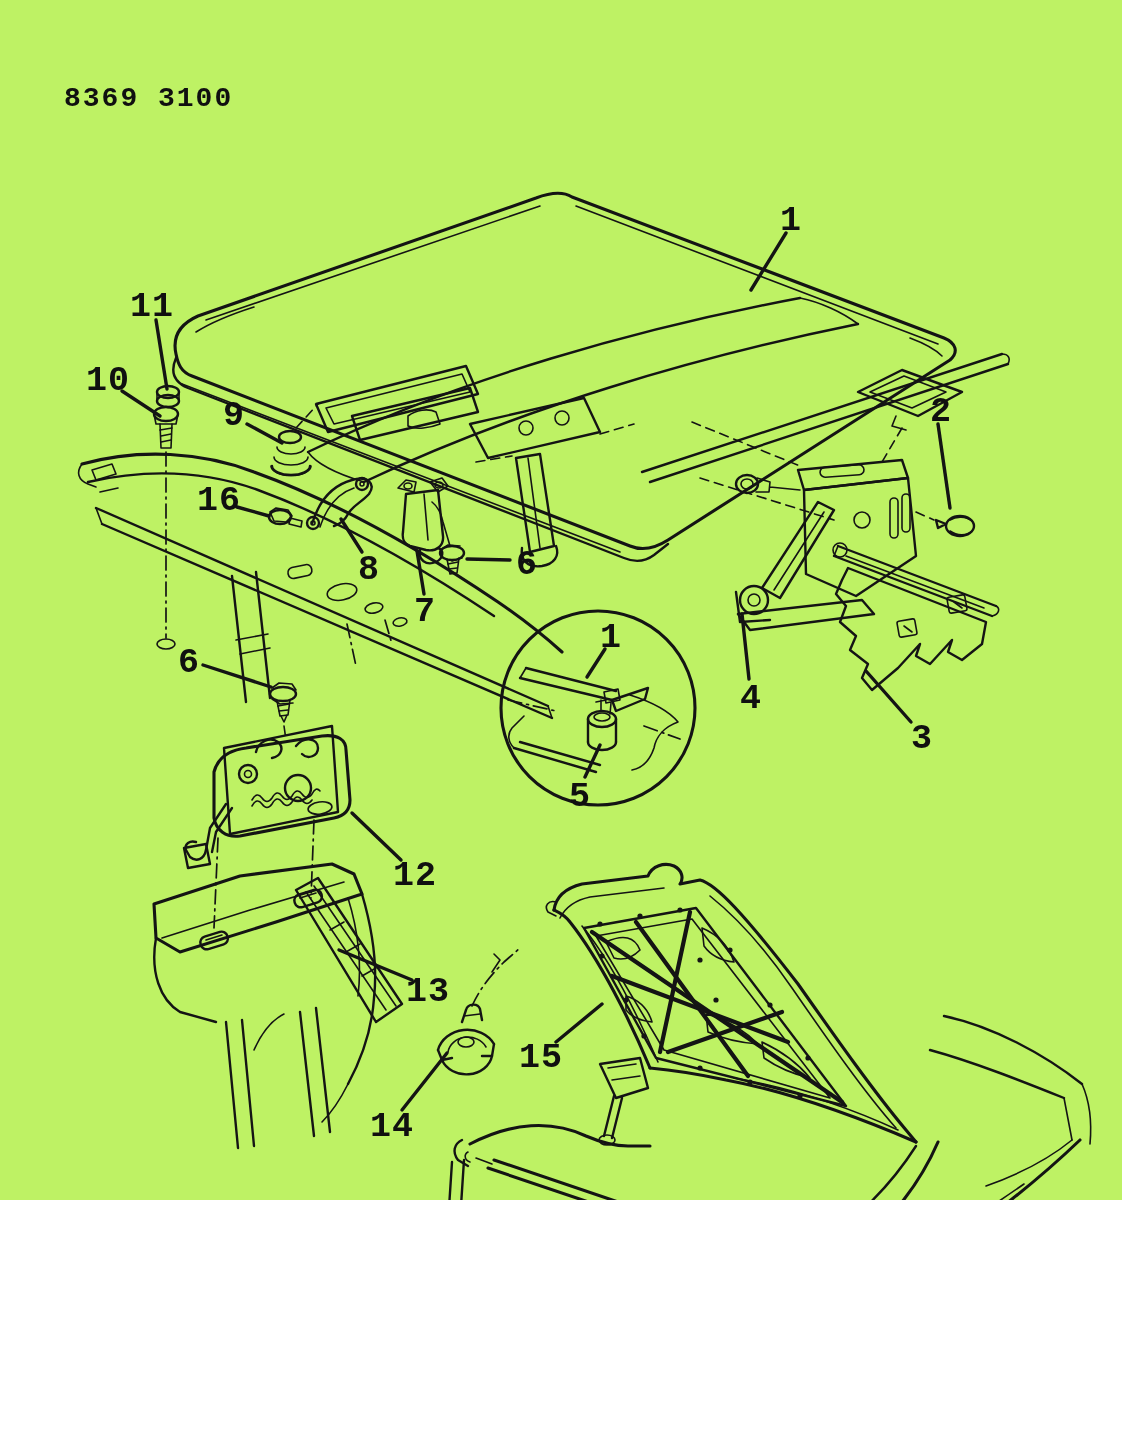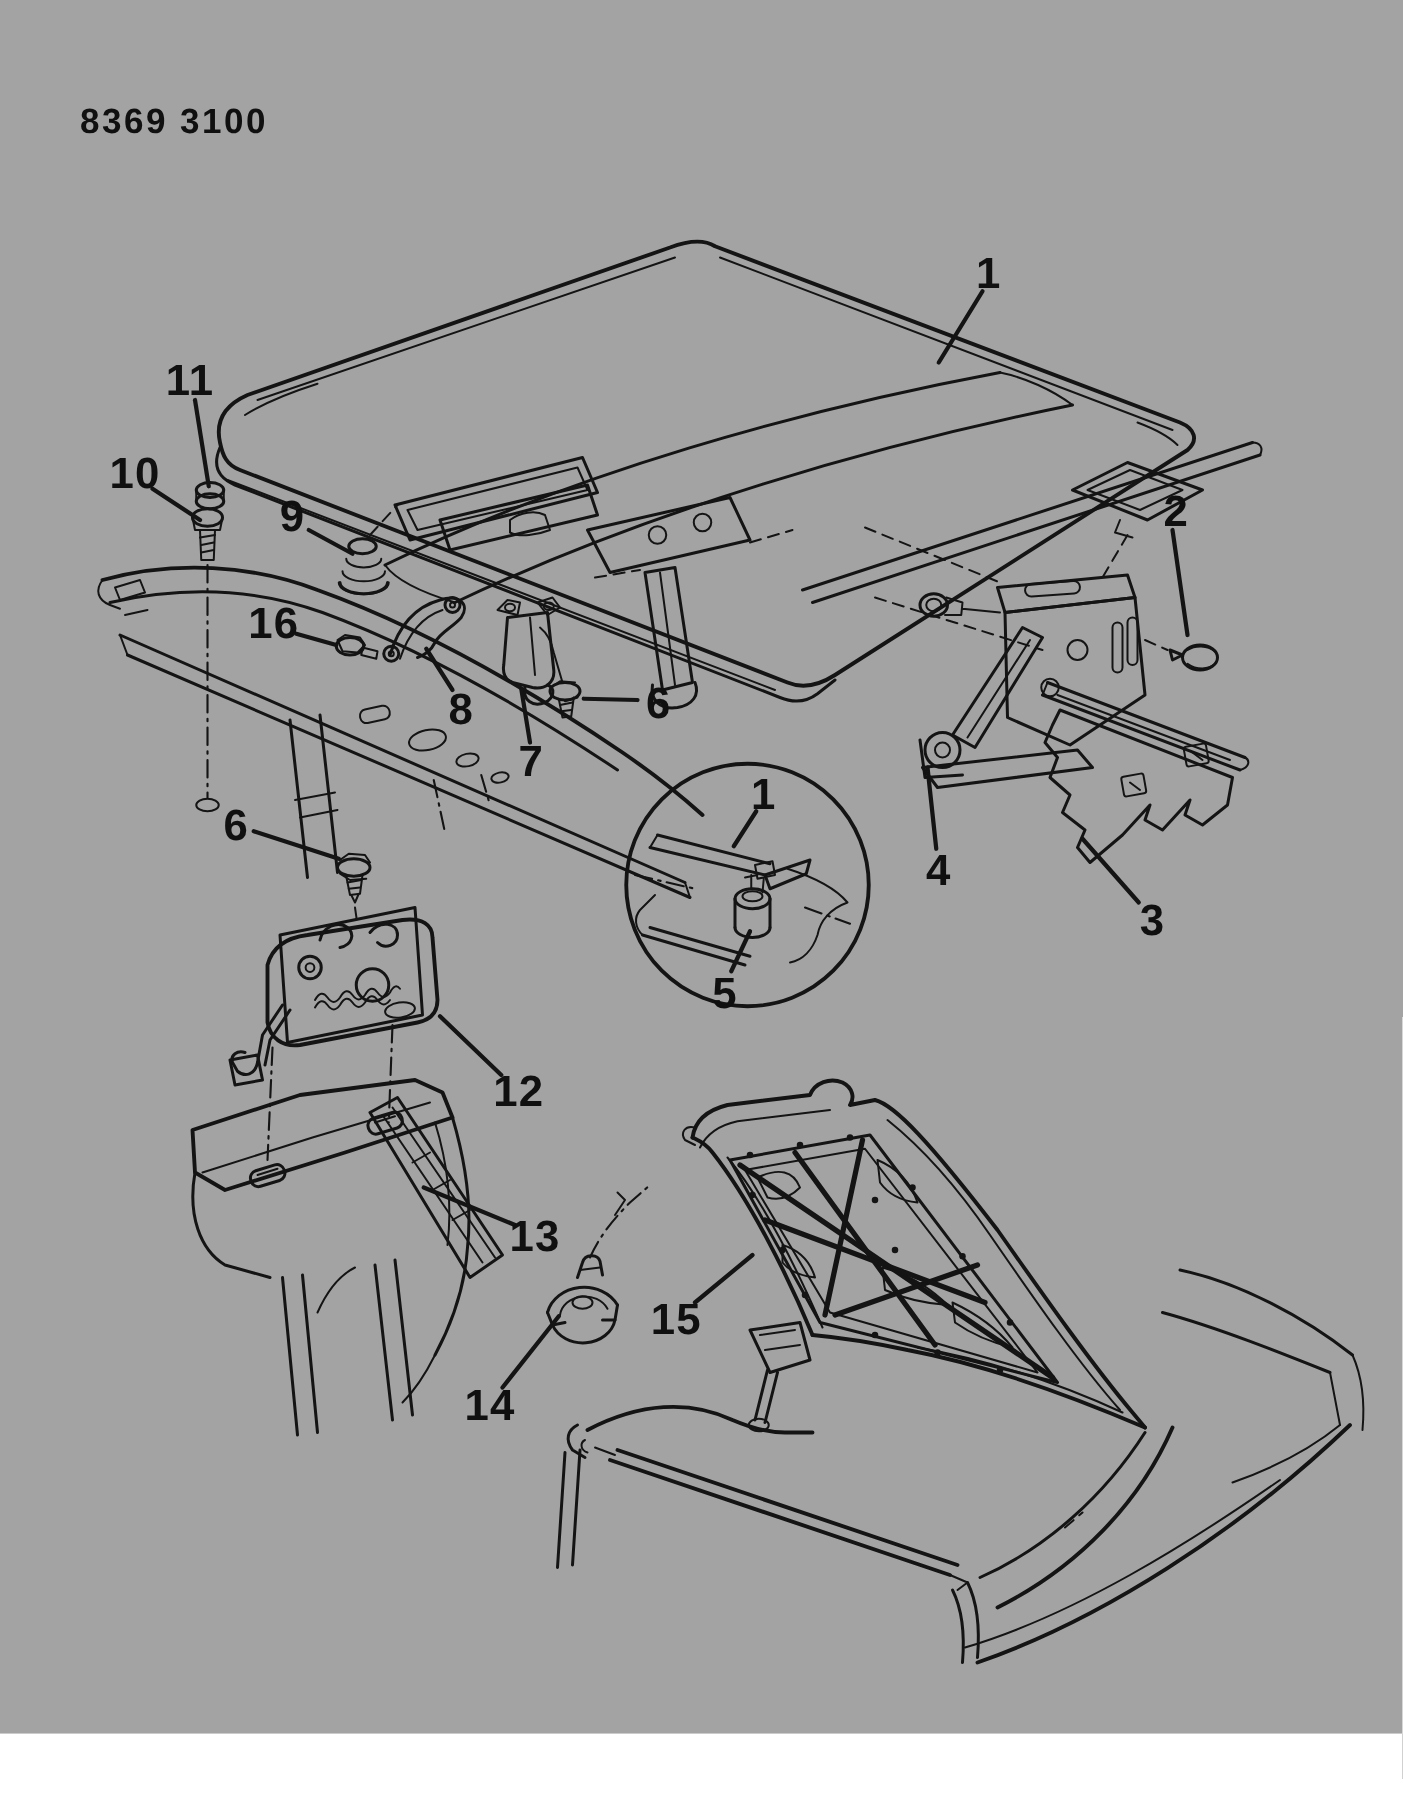--- a/index.html
+++ b/index.html
@@ -1,17 +1,17 @@
 <!DOCTYPE html>
 <html><head>
 <meta charset="utf-8">
 <style>
   html,body{margin:0;padding:0;background:#ffffff;}
-  .page{position:relative;width:1122px;height:1387px;background:#a3a3a3;overflow:hidden;
-        font-family:Liberation Sans, sans-serif;}
+  .page{position:relative;width:1122px;height:1200px;background:#bef264;overflow:hidden;
+        font-family:Liberation Mono, monospace;}
   svg{display:block}
   
   path,line,circle,ellipse,rect,polyline{fill:none;stroke:#141414;stroke-width:2.4;
         stroke-linecap:round;stroke-linejoin:round;}
   .thin{stroke-width:1.6}
   .thick{stroke-width:3.1}
   .leader{stroke-width:3.4}
   .dash{stroke-dasharray:9 6}
   .dashdot{stroke-dasharray:14 5 2 5;stroke-width:1.7}
   .rib{stroke-width:4.2}

